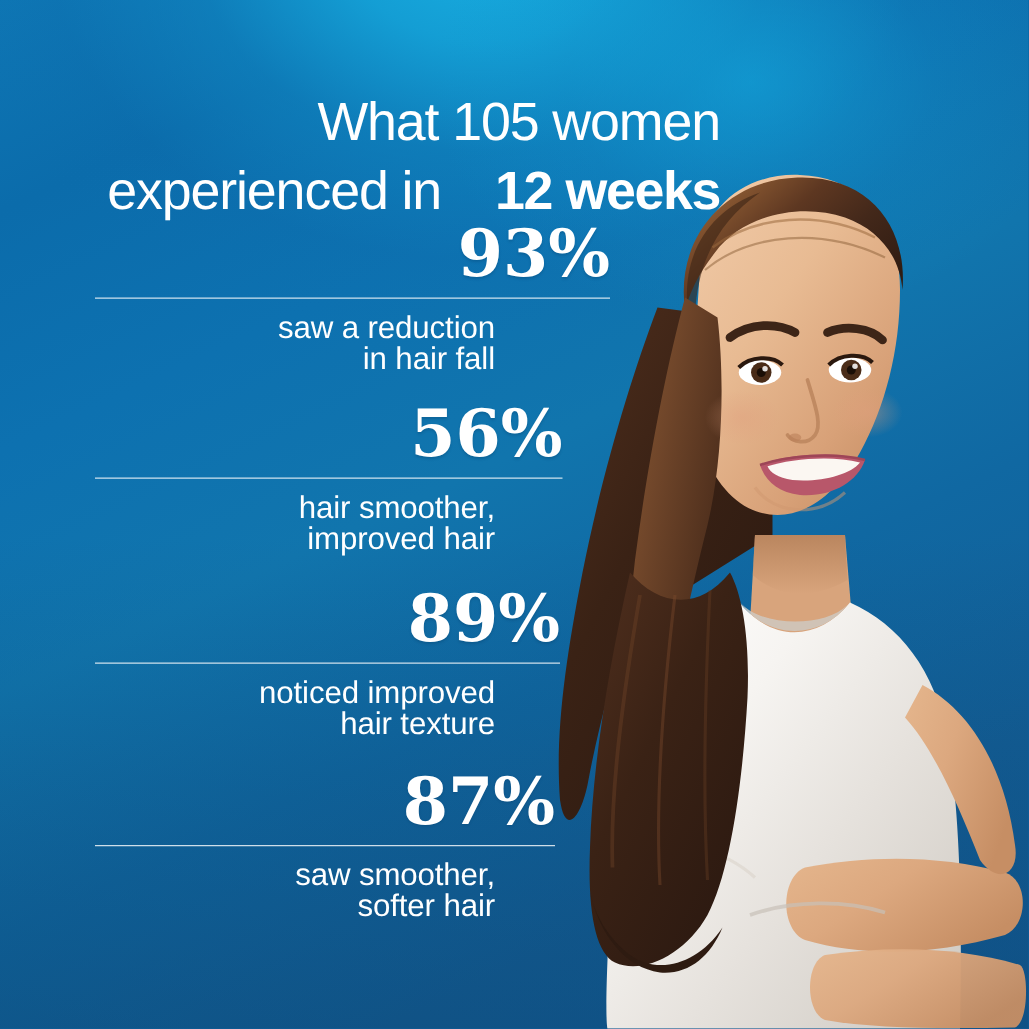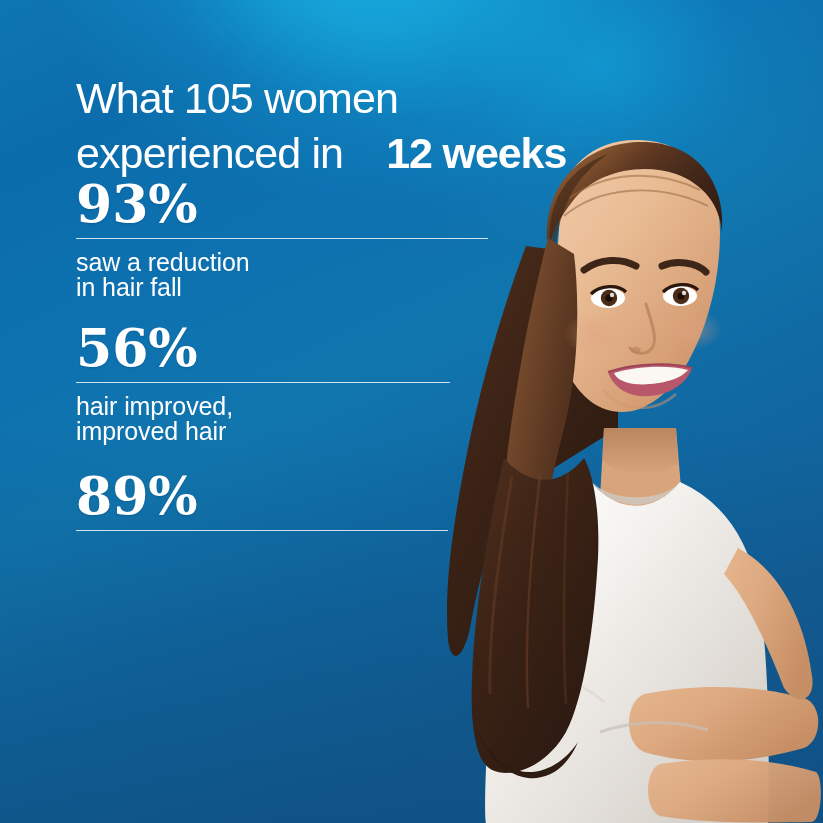--- a/index.html
+++ b/index.html
@@ -65,21 +65,21 @@
     top: 128px;
     width: 415px;
     height: 695px;
   }
   .model svg { display: block; width: 100%; height: 100%; }
 
   
   .content {
     position: absolute;
     left: 0; top: 0;
-    width: 707px; height: 823px;
+    width: 707px; height: 823px; text-align: right;
   }
 
   .headline {
     position: absolute;
     left: 76px;
     top: 42px;
     width: 500px;
     color: #ffffff;
     font-size: 43px;
     line-height: 55px;
@@ -327,25 +327,37 @@
       <div class="stat-caption">
         <span>saw a reduction</span><br>
         <span>in </span><span class="b">hair fall</span>
       </div>
     </div>
 
     <div class="stat stat-2">
       <span class="stat-pct">56%</span>
       <div class="stat-rule rule-2"></div>
       <div class="stat-caption">
-        <span>hair </span><span class="b">improved,</span><br>
+        <span>hair </span><span class="b">smoother,</span><br>
         <span class="b">improved</span><span> hair</span>
       </div>
     </div>
 
     <div class="stat stat-3">
       <span class="stat-pct">89%</span>
       <div class="stat-rule rule-3"></div>
+      <div class="stat-caption">
+        <span>noticed improved</span><br>
+        <span class="b">hair texture</span>
+      </div>
     </div>
 
+    <div class="stat stat-4">
+      <span class="stat-pct">87%</span>
+      <div class="stat-rule rule-4"></div>
+      <div class="stat-caption">
+        <span class="b">saw smoother,</span><br>
+        <span>softer hair</span>
+      </div>
+    </div>
 
   </div>
 </div>
 
 </body></html>

